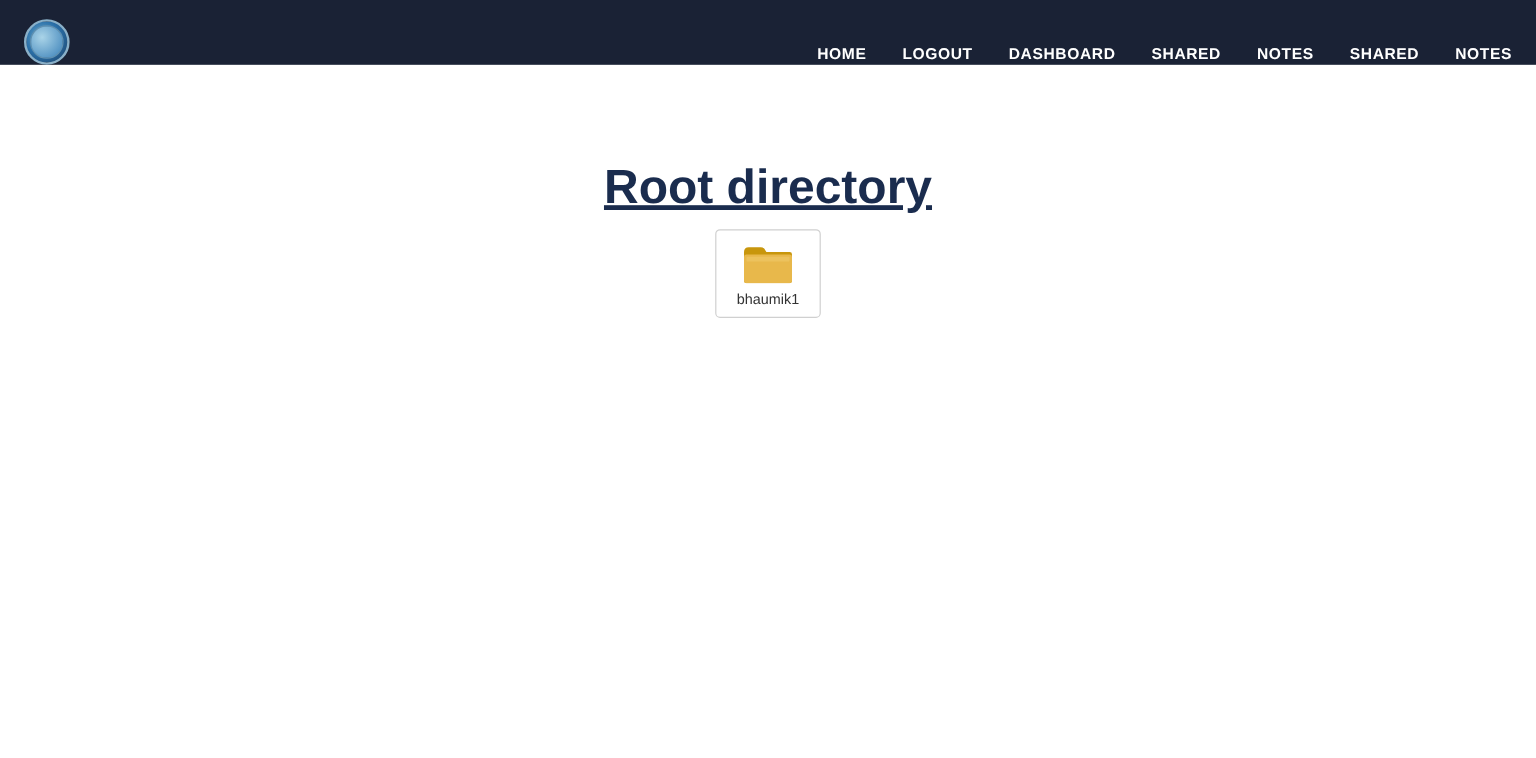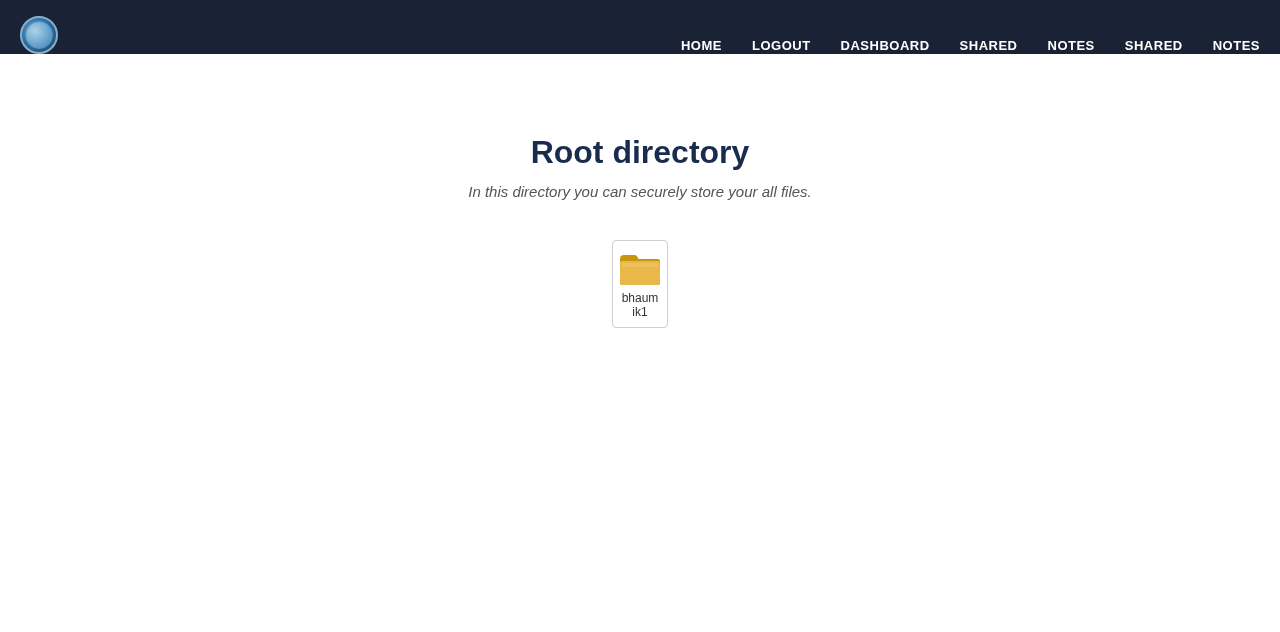--- a/index.html
+++ b/index.html
@@ -66,43 +66,44 @@
 
     
     .main-content {
       display: flex;
       flex-direction: column;
       align-items: center;
       padding-top: 80px;
     }
 
     .page-title {
-      font-size: 32px;
+      font-size: 40px;
       font-weight: bold;
       color: #1a2c4e;
       margin-bottom: 12px;
+      text-decoration: underline;
     }
 
     .page-subtitle {
       font-size: 15px;
       color: #555;
       font-style: italic;
       margin-bottom: 40px;
     }
 
     
     .folder-grid {
       display: flex;
       flex-wrap: wrap;
       gap: 10px;
       justify-content: center;
     }
 
     .folder-item {
-      width: 56px;
+      width: 88px;
       display: flex;
       flex-direction: column;
       align-items: center;
       padding: 10px 8px 8px;
       border: 1px solid #d0d0d0;
       border-radius: 4px;
       background: #ffffff;
       cursor: pointer;
     }
 
@@ -141,21 +142,20 @@
       <li><a href="#">DASHBOARD</a></li>
       <li><a href="#">SHARED</a></li>
       <li><a href="#">NOTES</a></li>
       <li><a href="#">SHARED</a></li>
       <li><a href="#">NOTES</a></li>
     </ul>
 </nav>
 
 <main class="main-content">
   <h1 class="page-title">Root directory</h1>
-  <p class="page-subtitle">In this directory you can securely store your all files.</p>
 
   <div class="folder-grid" id="folder-grid-container">
   <div class="folder-item">
         <div class="folder-icon">
       <svg viewBox="0 0 40 34" xmlns="http://www.w3.org/2000/svg">
 
         <rect x="0" y="8" width="40" height="26" rx="2" ry="2" fill="#c8960c"></rect>
 
         <path d="M0 8 Q0 4 4 4 L14 4 Q17 4 18 7 L20 10 L0 10 Z" fill="#c8960c"></path>
 

